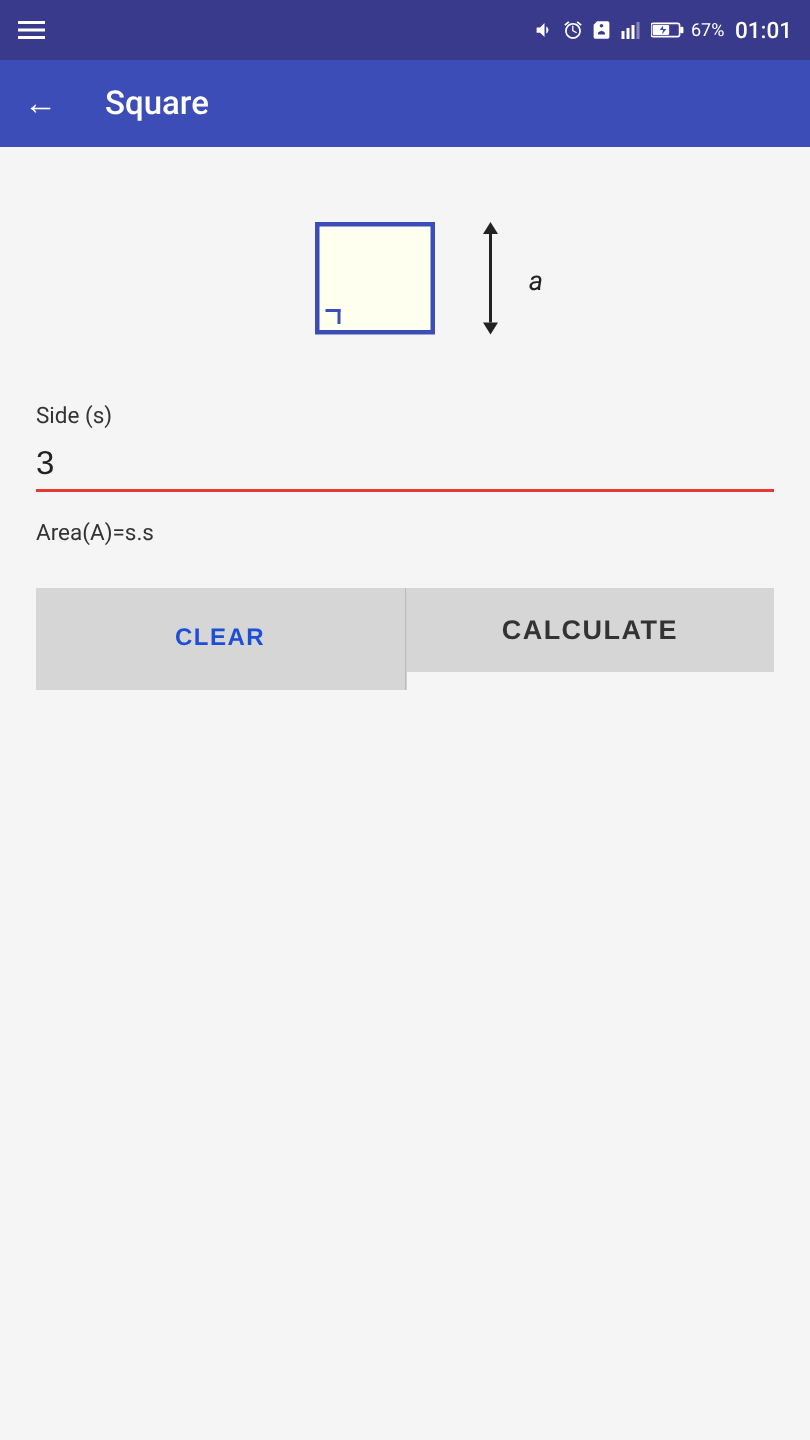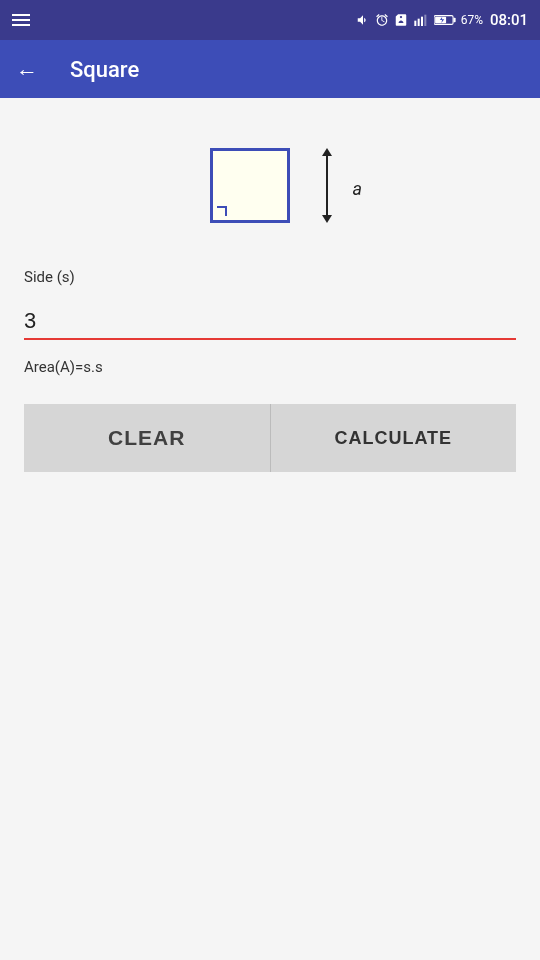--- a/index.html
+++ b/index.html
@@ -141,21 +141,21 @@
       transform: translateY(-50%) translateX(18px);
       font-size: 18px;
       font-style: italic;
       color: #222;
     }
 
     
     .field-label {
       font-size: 15px;
       color: #333;
-      margin-bottom: 18px;
+      margin-bottom: 6px;
       margin-top: 4px;
     }
     .input-wrapper {
       position: relative;
       margin-bottom: 8px;
     }
     .text-input {
       width: 100%;
       border: none;
       border-bottom: 2px solid #e53935;
@@ -186,30 +186,30 @@
     .button-row {
       display: flex;
       gap: 0;
       margin-top: 28px;
     }
     .btn-clear {
       flex: 1;
       height: 68px;
       background: #d6d6d6;
       border: none;
-      font-size: 21px;
+      font-size: 16px;
       font-weight: 600;
       letter-spacing: 1px;
-      color: #404040;
+      color: #1d4ed8;
       cursor: pointer;
       border-right: 1px solid #bbb;
     }
     .btn-calculate {
       flex: 1;
-      height: 68px;
+      height: 56px;
       background: #d6d6d6;
       border: none;
       font-size: 18px;
       font-weight: 600;
       letter-spacing: 1px;
       color: #333;
       cursor: pointer;
     }
   </style>
 </head>
@@ -246,21 +246,21 @@
       </svg>
 
       <svg width="22" height="14" viewBox="0 0 30 14" fill="white">
         <rect x="0" y="1" width="26" height="12" rx="2" stroke="white" stroke-width="1.5" fill="none"></rect>
         <rect x="26.5" y="4" width="3" height="6" rx="1" fill="white"></rect>
         <rect x="1.5" y="2.5" width="15" height="9" rx="1" fill="white"></rect>
 
         <path d="M11 3L8 7h3l-1 4 4-5h-3z" fill="#3d4db7"></path>
       </svg>
       <span>67%</span>
-      <span style="font-size:15px; font-weight:500; margin-left:2px;">08:01</span>
+      <span style="font-size:15px; font-weight:500; margin-left:2px;">01:01</span>
     </span>
   </div>
 </div>
 
 <div class="app-bar">
   <div class="back-btn">←</div>
   <span class="app-title">Square</span>
 </div>
 
 <div class="content">

